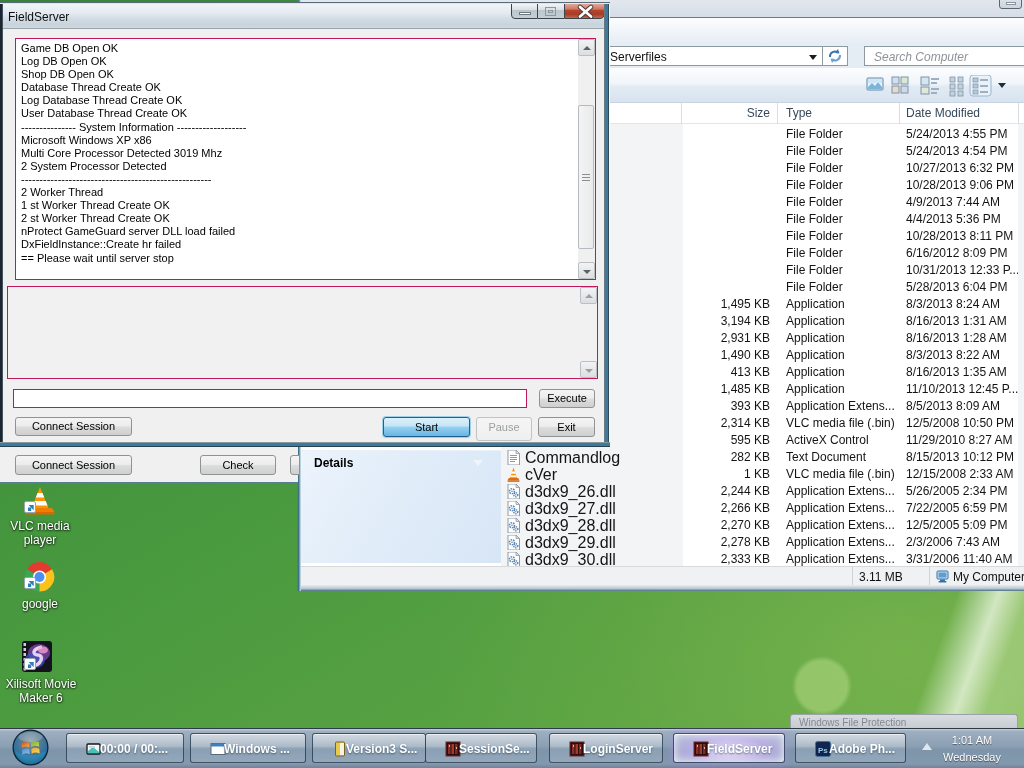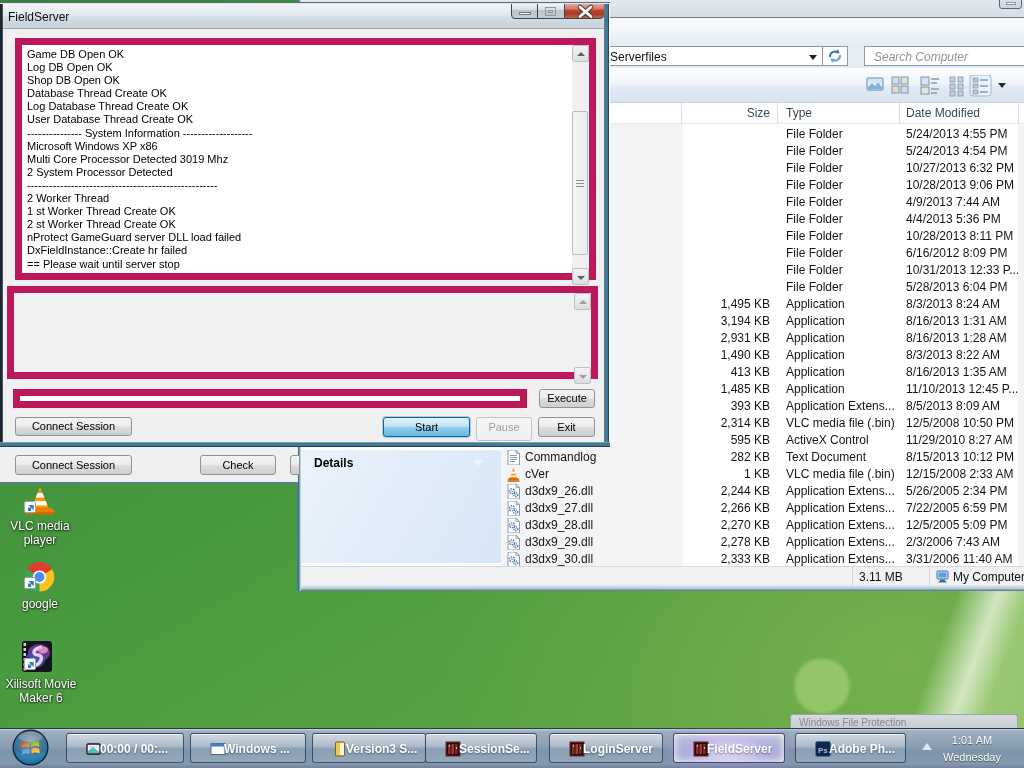--- a/index.html
+++ b/index.html
@@ -36,21 +36,21 @@
 #exp-header { position:absolute; left:0; top:0; width:735px; height:21px; background:#fff; border-bottom:1px solid #e4e6e8; font-size:12px; color:#36485a; }
 .hsep { position:absolute; top:0; width:1px; height:21px; background:#d8dde2; }
 .hrow { position:absolute; height:17px; line-height:17px; font-size:12px; color:#141414; white-space:nowrap; }
 .csize { position:absolute; width:88px; text-align:right; left:383px; }
 .ctype { position:absolute; left:487px; }
 .cdate { position:absolute; left:607px; }
 #exp-status { left:2px; top:566px; width:735px; height:19px; background:#f0f1f2; border-top:1px solid #d7d9db; font-size:12px; color:#101010; }
 #exp-bottom { left:2px; top:585px; width:735px; height:6px; background:linear-gradient(180deg,#e8edf2,#b6c7d2 60%, #4a7084); }
 #details-panel { position:absolute; left:2px; top:347px; width:200px; height:113px;
   background:linear-gradient(120deg,#ecf4fc 0%, #e2edf9 40%, #d7e6f6 100%); border-top:1px solid #e8f0f8; }
-.fname-row { position:absolute; font-size:12px; color:#141414; height:17px; line-height:17px; }
+.fname-row { position:absolute; font-size:16px; color:#141414; height:17px; line-height:17px; }
 .ficon { position:absolute; width:13px; height:15px; }
 
 
 #fswin { left:0px; top:2px; width:610px; height:445px; }
 #fs-bg { left:1px; top:1px; width:608px; height:443px; background:#f0f0f0; }
 #fs-bl { left:0; top:0; width:3px; height:445px; background:linear-gradient(90deg,#1c2530 0 2px, #44525e 2px 3px); }
 #fs-br { left:604px; top:0; width:6px; height:445px; background:linear-gradient(90deg,#6b7b85 0 1px, #3f7a9a 1px 4px, #2c4a5a 4px 5px, #f8fafa 5px 6px); }
 #fs-bb { left:0; top:440px; width:610px; height:5px; background:linear-gradient(180deg,#8a98a0 0 1px, #3f7a9a 1px 4px, #26414f 4px 5px); }
 #fs-bt { left:0; top:0; width:610px; height:2px; background:linear-gradient(180deg,#5a6b77 0 1px, #dfe7ec 1px 2px); }
 #fs-title { left:3px; top:2px; width:601px; height:24px;
@@ -60,21 +60,21 @@
 .capbtn { position:absolute; top:-2px; height:17px; border:1px solid #39444d; background:linear-gradient(180deg,#f5f8fa 0%, #d8dfe5 45%, #bcc6cd 50%, #c5ced5 100%); }
 #cap-min { left:508px; width:27px; border-radius:0 0 0 4px; }
 #cap-max { left:535px; width:26px; border-left:none; border-right:none; }
 #cap-close { left:561px; width:41px; border-radius:0 0 5px 0;
   background:linear-gradient(180deg,#e4b0a6 0%, #cf7a64 40%, #b8432a 50%, #aa3c24 75%, #c4664a 100%); }
 
 .w7btn { position:absolute; border:1px solid #8e9494; border-radius:3px;
   background:linear-gradient(180deg,#f4f4f4 0%, #ececec 48%, #dddddd 52%, #cfcfcf 100%);
   font-size:11px; color:#000; text-align:center; font-family:"Liberation Sans",sans-serif; }
 .w7btn.disabled { color:#9c9fa1; border-color:#c0c4c5; background:linear-gradient(180deg,#f5f5f5,#efefef); }
-.tbox { position:absolute; background:#fff; border:7px solid #be185d; }
+.tbox { position:absolute; background:#fff; border:1px solid #be185d; }
 .sb { position:absolute; width:17px; background:#f0f0f0; }
 .sb-btn { position:absolute; left:0; width:17px; height:17px; background:linear-gradient(180deg,#f2f3f4,#dcdee0); border:1px solid #babfc4; border-radius:2px; }
 .arr { position:absolute; width:0; height:0; }
 
 
 #taskbar { left:0; top:728px; width:1024px; height:40px;
   background:linear-gradient(180deg,#2e3b47 0%, #2e3b47 2%, #c2cdd8 3%, #9dafc0 8%, #8ca0b4 45%, #7e94aa 55%, #8299ae 90%, #76809b 100%); }
 .tbtn { position:absolute; top:5px; height:30px; border:1px solid rgba(43,62,80,.85); border-radius:3px;
   background:linear-gradient(180deg, rgba(255,255,255,.55) 0%, rgba(255,255,255,.28) 45%, rgba(235,243,250,.12) 50%, rgba(200,215,230,.25) 100%);
   box-shadow:inset 0 1px 0 rgba(255,255,255,.6);

